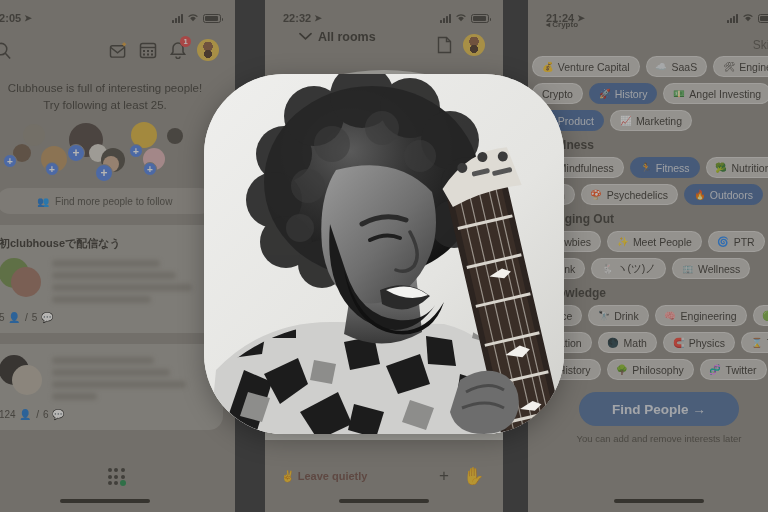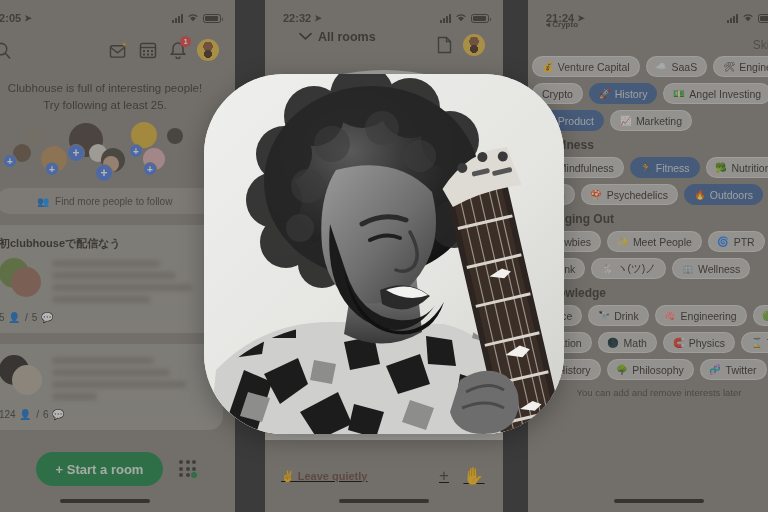--- a/index.html
+++ b/index.html
@@ -103,21 +103,21 @@
   .mp-nav { display: flex; align-items: flex-start; height: 40px; padding: 0 14px; margin-left: 20px; }
   .mp-rooms { display: flex; align-items: center; gap: 6px; font-size: 12.5px; color: #35332f; font-weight: 600; }
   .mp-photo {
     position: absolute; left: -18px; right: -18px; top: 70px; bottom: 72px;
     border-radius: 50% 50% 0 0 / 24% 24% 0 0;
     background: #dcdcd8;
     overflow: hidden;
   }
   .mp-bottom {
     position: absolute; left: 0; right: 0; bottom: 0; height: 72px;
-    display: flex; align-items: center; padding: 0 16px; gap: 4px; text-decoration: underline;
+    display: flex; align-items: center; padding: 0 16px; gap: 4px;
   }
   .leave { display: flex; align-items: center; gap: 5px; font-size: 11px; color: #6d4a44; font-weight: 600; }
   .mp-bottom .sp { flex: 1; }
   .mp-ico { width: 26px; height: 26px; display: flex; align-items: center; justify-content: center;
             color: #3f3d39; font-size: 17px; }
 
   
   .skip { text-align: right; padding: 8px 14px 4px; font-size: 12px; color: #56534e; }
   .tags-wrap { padding: 0 4px; }
   .sec-title { font-size: 12px; color: #3a3834; font-weight: 600; margin: 7px 0 5px 10px; }
@@ -283,21 +283,20 @@
       <div class="room-meta">
         <span>124</span>
         <span>👤</span>
         <span>/</span>
         <span>6</span>
         <span>💬</span>
       </div>
     </div>
 
     <div class="start-bar">
-      <div class="start-btn">+ Start a room</div>
       <div class="grid-ico">
         <span></span>
           <span></span>
           <span></span>
         <span></span>
           <span></span>
           <span></span>
         <span></span>
           <span></span>
           <span class="green"></span>
@@ -540,20 +539,21 @@
               <span>Philosophy</span>
             </div>
           <div class="tag">
               <span class="em">🧬</span>
               <span>Twitter</span>
             </div>
         </div>
       </div>
     </div>
 
+    <div class="find-people">Find People →</div>
     <div class="fp-note">You can add and remove interests later</div>
     <div class="home-ind"></div>
     <div class="dim"></div>
   </div>
 
   <div class="appicon">
     <svg class="ph" viewBox="0 0 360 360" preserveAspectRatio="xMidYMid slice">
       <defs>
         <linearGradient id="bgG" x1="0" y1="0" x2="1" y2="1">
           <stop offset="0%" stop-color="#efefed"></stop>

